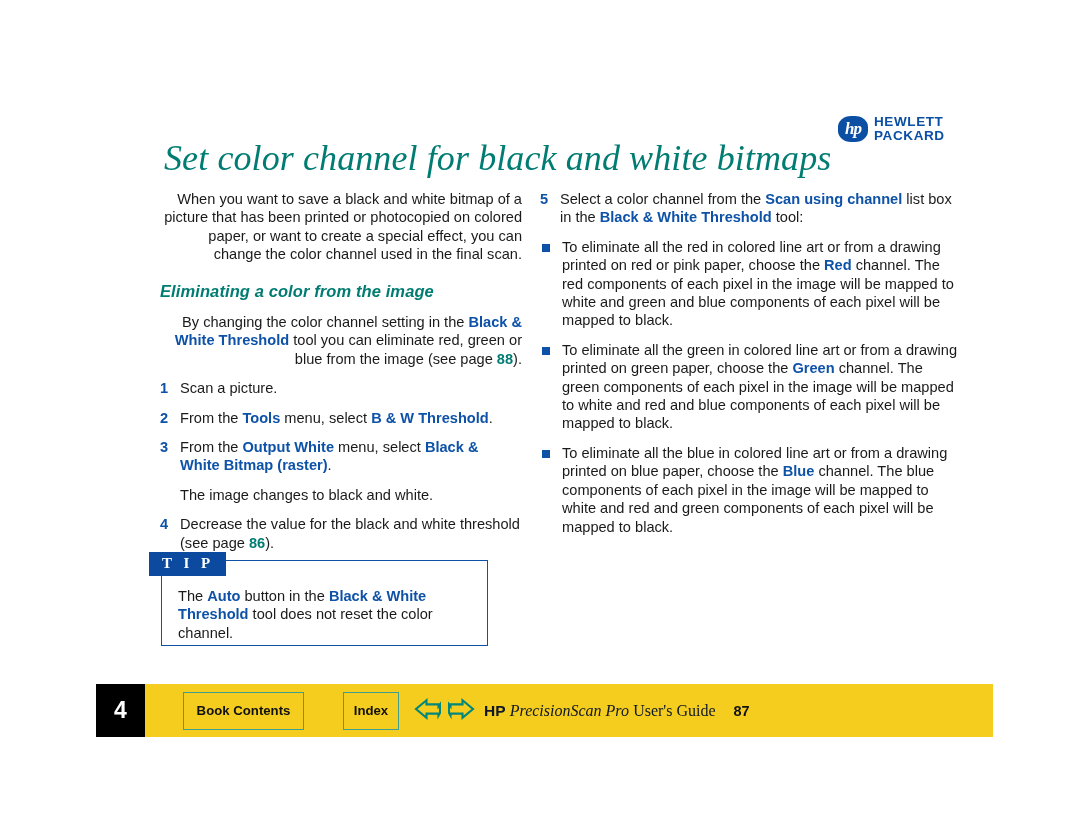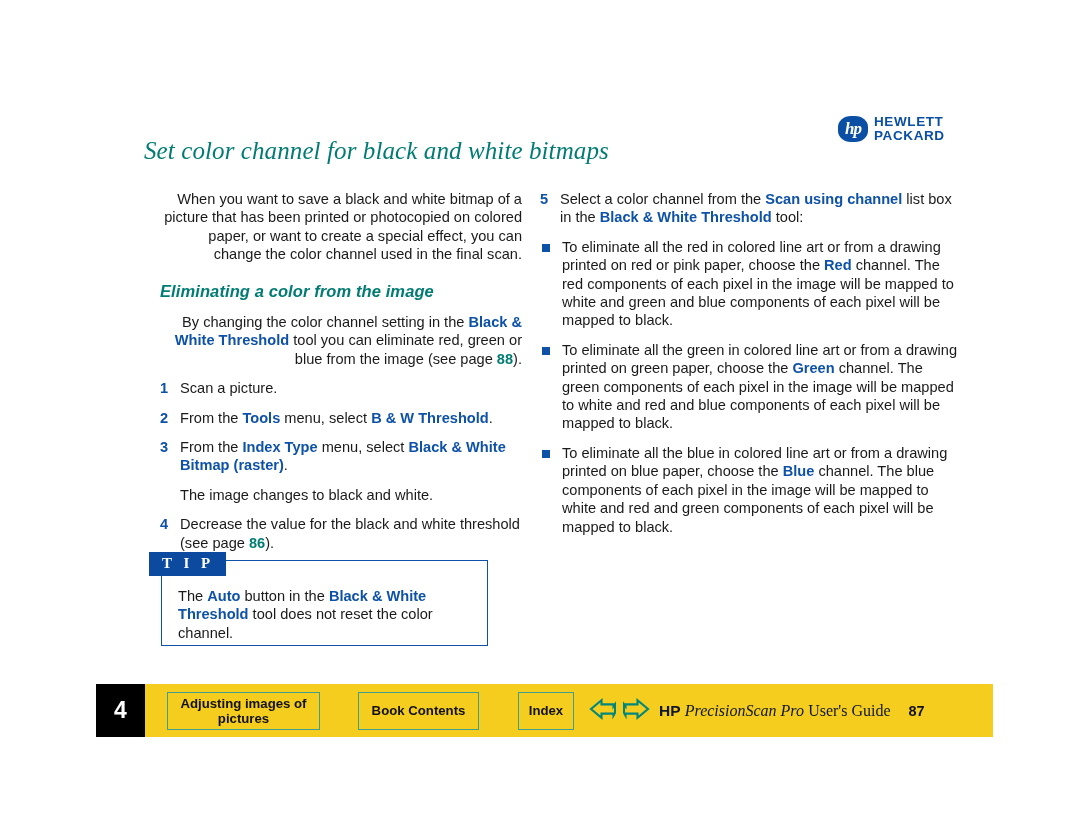--- a/index.html
+++ b/index.html
@@ -60,26 +60,26 @@
     color: #0B4FA5;
     font-weight: bold;
     font-size: 13.5px;
     letter-spacing: 0.6px;
     font-family: "Liberation Sans", sans-serif;
   }
 
   
   .page-title {
     position: absolute;
-    left: 144px;
+    left: 164px;
     top: 137px;
     width: 800px;
     font-family: "Liberation Serif", serif;
     font-style: italic;
-    font-size: 25px;
+    font-size: 36px;
     color: #007C72;
     letter-spacing: 0.1px;
     white-space: nowrap;
   }
 
   
   .col-left {
     position: absolute;
     left: 160px;
     top: 190px;
@@ -299,21 +299,21 @@
       <span class="step-num">1</span>
       <span>Scan a picture.</span>
     </div>
 
     <div class="step">
       <span class="step-num">2</span><span>From the </span><span class="hl">Tools</span><span> menu, select </span><span class="hl">B &amp; W Threshold</span><span>.</span>
     </div>
 
 
     <div class="step">
-      <span class="step-num">3</span><span>From the </span><span class="hl">Index Type</span><span> menu, select </span><span class="hl">Black &amp; White Bitmap (raster)</span><span>.</span>
+      <span class="step-num">3</span><span>From the </span><span class="hl">Output White</span><span> menu, select </span><span class="hl">Black &amp; White Bitmap (raster)</span><span>.</span>
     </div>
 
     <div class="sub-para">The image changes to black and white.</div>
 
     <div class="step">
       <span class="step-num">4</span><span>Decrease the value for the black and white threshold (see page </span><span class="pg">86</span><span>).</span>
     </div>
   </div>
 
   <div class="tip-box"></div>
@@ -336,21 +336,20 @@
 
     <div class="bullet">
       <span class="bullet-mark"></span><span>To eliminate all the blue in colored line art or from a drawing printed on blue paper, choose the </span><span class="hl">Blue</span><span> channel. The blue components of each pixel in the image will be mapped to white and red and green components of each pixel will be mapped to black.</span>
     </div>
   </div>
 
   <div class="footer">
     <div class="footer-chapter">4</div>
     <div class="footer-bar">
 
-      <div class="fbtn fbtn-adjusting">Adjusting images of pictures</div>
 
       <div class="fbtn fbtn-contents">Book Contents</div>
 
       <div class="fbtn fbtn-index">Index</div>
 
       <div class="arrows">
         <svg width="27" height="25" viewBox="0 0 27 25">
           <path d="M12.5 2.2 L2.0 11.0 L12.5 19.8 L12.5 15.6 L24.5 15.6 L24.5 17.6 L26.0 15.0 L26.0 6.4 L24.5 8.4 L24.5 6.4 L12.5 6.4 Z" fill="none" stroke="#00867A" stroke-width="2.1" stroke-linejoin="miter"></path>
         </svg>
         <svg width="27" height="25" viewBox="0 0 27 25">

